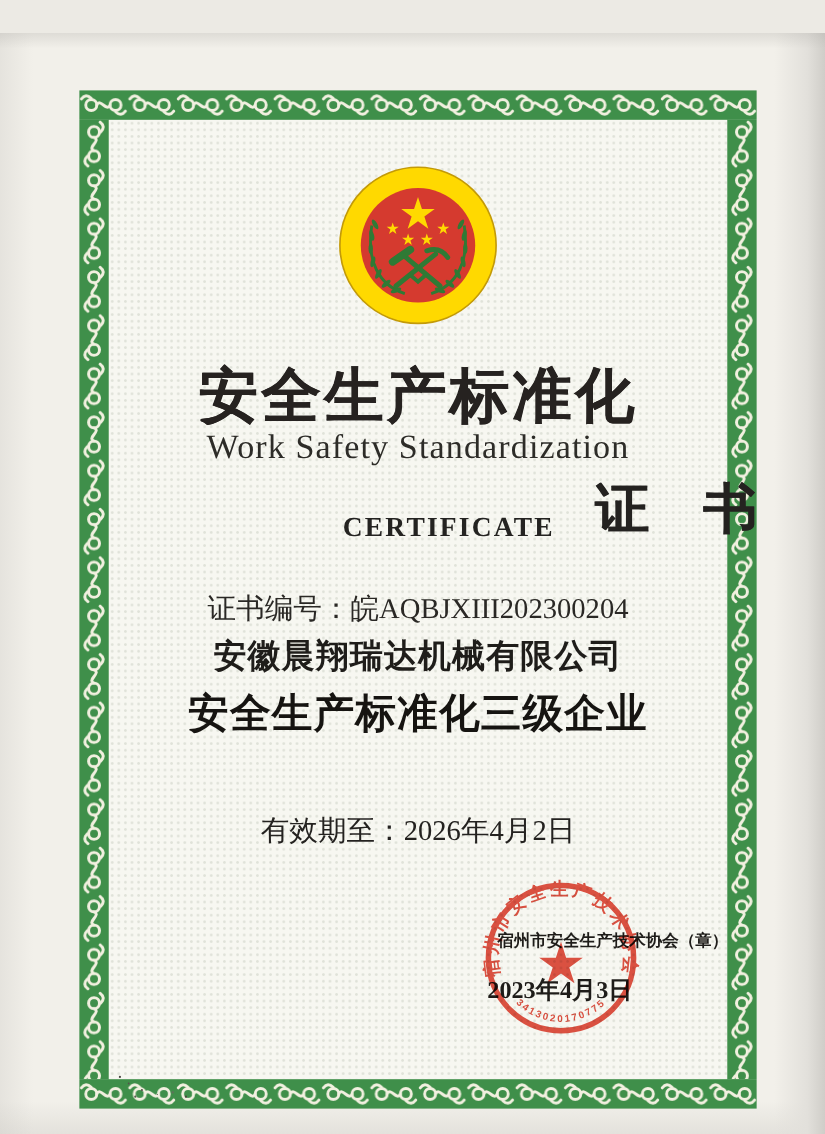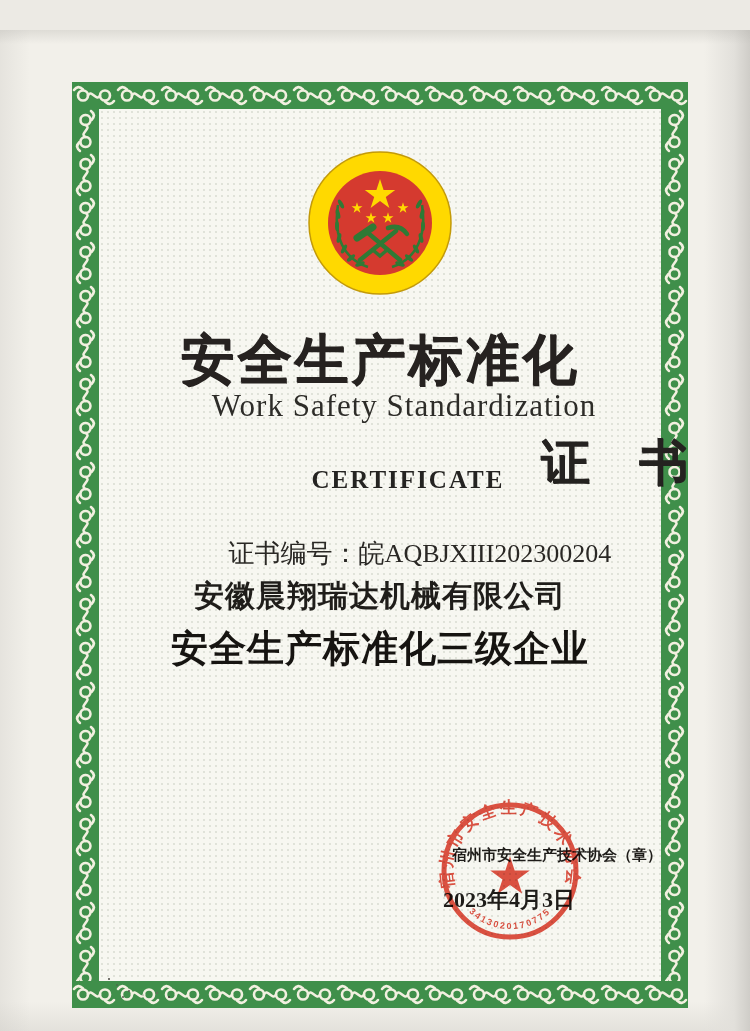--- a/index.html
+++ b/index.html
@@ -37,32 +37,32 @@
     color:#1e1c19;white-space:nowrap;
   }
   .emblem-wrap{position:absolute;left:307px;top:120px;width:146px;height:146px;}
   .title-cn{
     top:294px;font-family:"DejaVu Serif",serif;font-weight:700;
     font-size:54px;letter-spacing:3px;color:#262220;
     text-shadow:0.5px 0.5px 0 #262220;
   }
   .title-en{
     top:358px;font-family:"Liberation Serif",serif;font-weight:400;
-    font-size:31px;letter-spacing:1px;color:#2d2c28;padding-left:24px;
+    font-size:31px;letter-spacing:1px;color:#2d2c28;
   }
   .cert-cn{
     top:400px;font-family:Liberation Sans, sans-serif;font-weight:700;
     font-size:49px;color:#242220;text-shadow:0.5px 0.5px 0 #242220;text-align:right;
   }
   .cert-en{
     top:436px;font-family:"Liberation Serif",serif;font-weight:700;
     font-size:25px;letter-spacing:2px;color:#242321;padding-left:28px;
   }
   .certno{
-    top:506px;font-family:"Liberation Serif",serif;font-size:26px;color:#2a2825;padding-left:40px;
+    top:506px;font-family:"Liberation Serif",serif;font-size:26px;color:#2a2825;
   }
   .company{
     top:546px;font-size:30px;font-weight:600;color:#1f1d1a;letter-spacing:1px;
   }
   .grade{
     top:594px;font-size:37px;font-weight:800;color:#161411;letter-spacing:1px;
   }
   .category{
     top:658px;font-family:"Liberation Serif",serif;font-size:28px;color:#2a2825;
   }
@@ -213,20 +213,23 @@
   <div class="line title-cn">安全生产标准化</div>
   <div class="line title-en">Work Safety Standardization</div>
   <div class="line cert-cn">证　书</div>
   <div class="line cert-en">CERTIFICATE</div>
 
   <div class="line certno">
     <span>证书编号：</span><span>皖AQBJXIII202300204</span>
   </div>
   <div class="line grade">安全生产标准化三级企业</div>
   <div class="line company">安徽晨翔瑞达机械有限公司</div>
+  <div class="line validity">
+    <span>有效期至：</span><span>2026年4月2日</span>
+  </div>
 
   <div class="issuer">宿州市安全生产技术协会（章）</div>
   <div class="issue-date">2023年4月3日</div>
 
   <div class="stamp">
     <svg width="170" height="170" viewBox="-85 -85 170 170">
       <defs>
         <path id="sealTop" d="M -52,26 A 58,58 0 1 1 52,26" fill="none"></path>
         <path id="sealBot" d="M -42,40 A 58,58 0 0 0 42,40" fill="none"></path>
       </defs>

